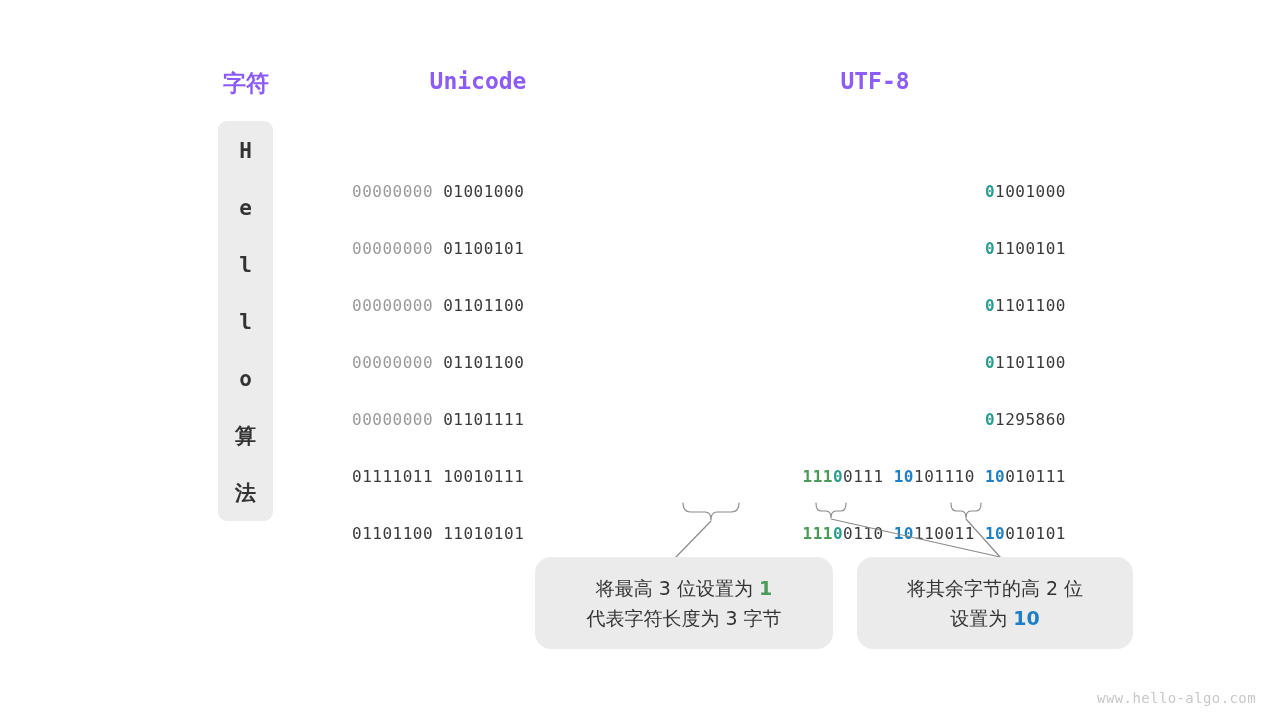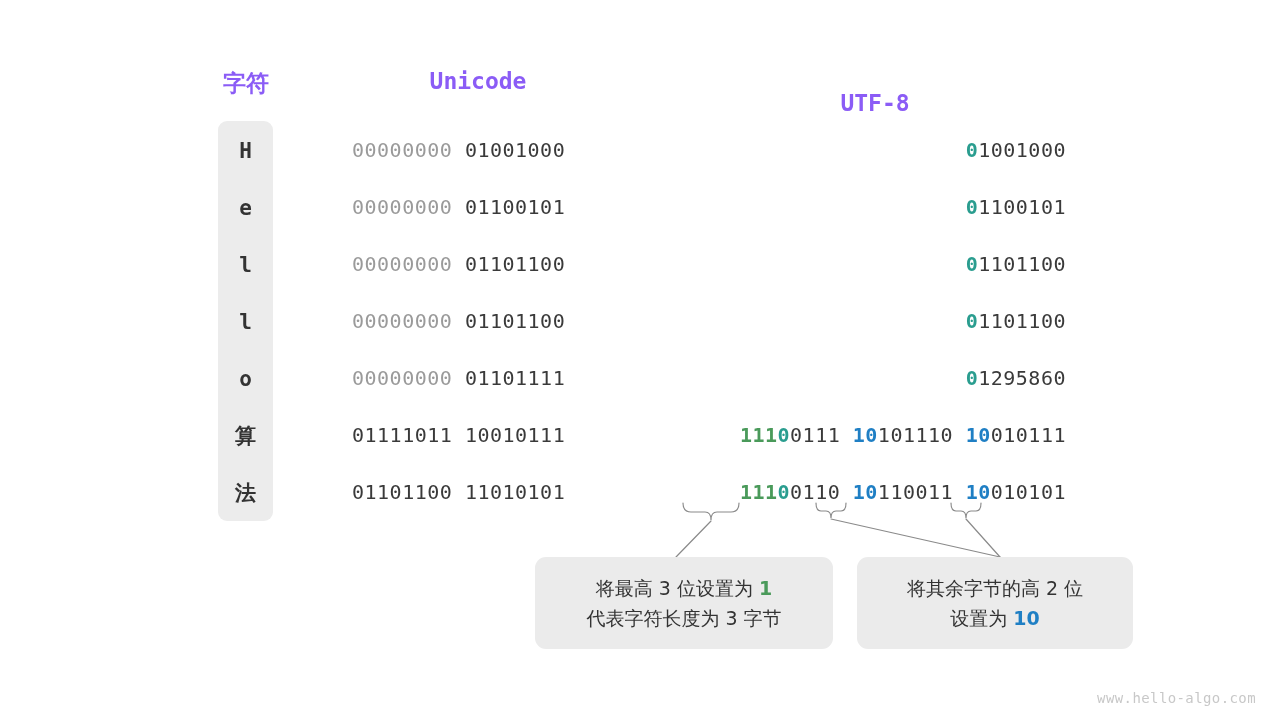--- a/index.html
+++ b/index.html
@@ -25,21 +25,21 @@
   .hdr {
     position: absolute;
     font-family: "DejaVu Sans Mono", monospace;
     font-weight: bold;
     font-size: 23px;
     color: #8b5cf6;
     white-space: nowrap;
   }
   #hdr-char  { left: 218px; top: 68px; width: 56px; text-align: center; }
   #hdr-uni   { left: 348px; top: 68px; width: 260px; text-align: center; }
-  #hdr-utf   { left: 760px; top: 68px; width: 230px; text-align: center; margin-top: 22px; }
+  #hdr-utf   { left: 760px; top: 68px; width: 230px; text-align: center; }
 
   
   #char-box {
     position: absolute;
     left: 218px;
     top: 121px;
     width: 55px;
     height: 400px;
     background: #ececec;
     border-radius: 9px;
@@ -54,25 +54,26 @@
     font-weight: bold;
     font-size: 21px;
     color: #333333;
     line-height: 24px;
   }
 
   
   .bits {
     position: absolute;
     font-family: "DejaVu Sans Mono", monospace;
-    font-size: 20px;
+    font-size: 16px;
     letter-spacing: 0.5px;
     white-space: pre;
     line-height: 24px;
     height: 24px;
+    margin-top: 42px;
   }
   .uni {
     left: 352px;
     width: 256px;
     text-align: left;
     color: #3a3a3a;
   }
   .utf {
     right: 214px;        
     text-align: right;
@@ -80,21 +81,21 @@
   }
   .dim   { color: #9a9a9a; }
   .teal  { color: #2a9d8f; font-weight: bold; }
   .green { color: #4a9a5a; font-weight: bold; }
   .blue  { color: #1f7fc4; font-weight: bold; }
 
   
   .callout {
     position: absolute;
     background: #ebebeb;
-    border-radius: 11px;
+    border-radius: 16px;
     font-family: "DejaVu Sans", sans-serif;
     font-size: 19px;
     color: #333333;
     display: flex;
     flex-direction: column;
     justify-content: center;
     box-sizing: border-box;
     padding: 10px 20px;
   }
   .callout .line { white-space: pre; line-height: 30px; }

